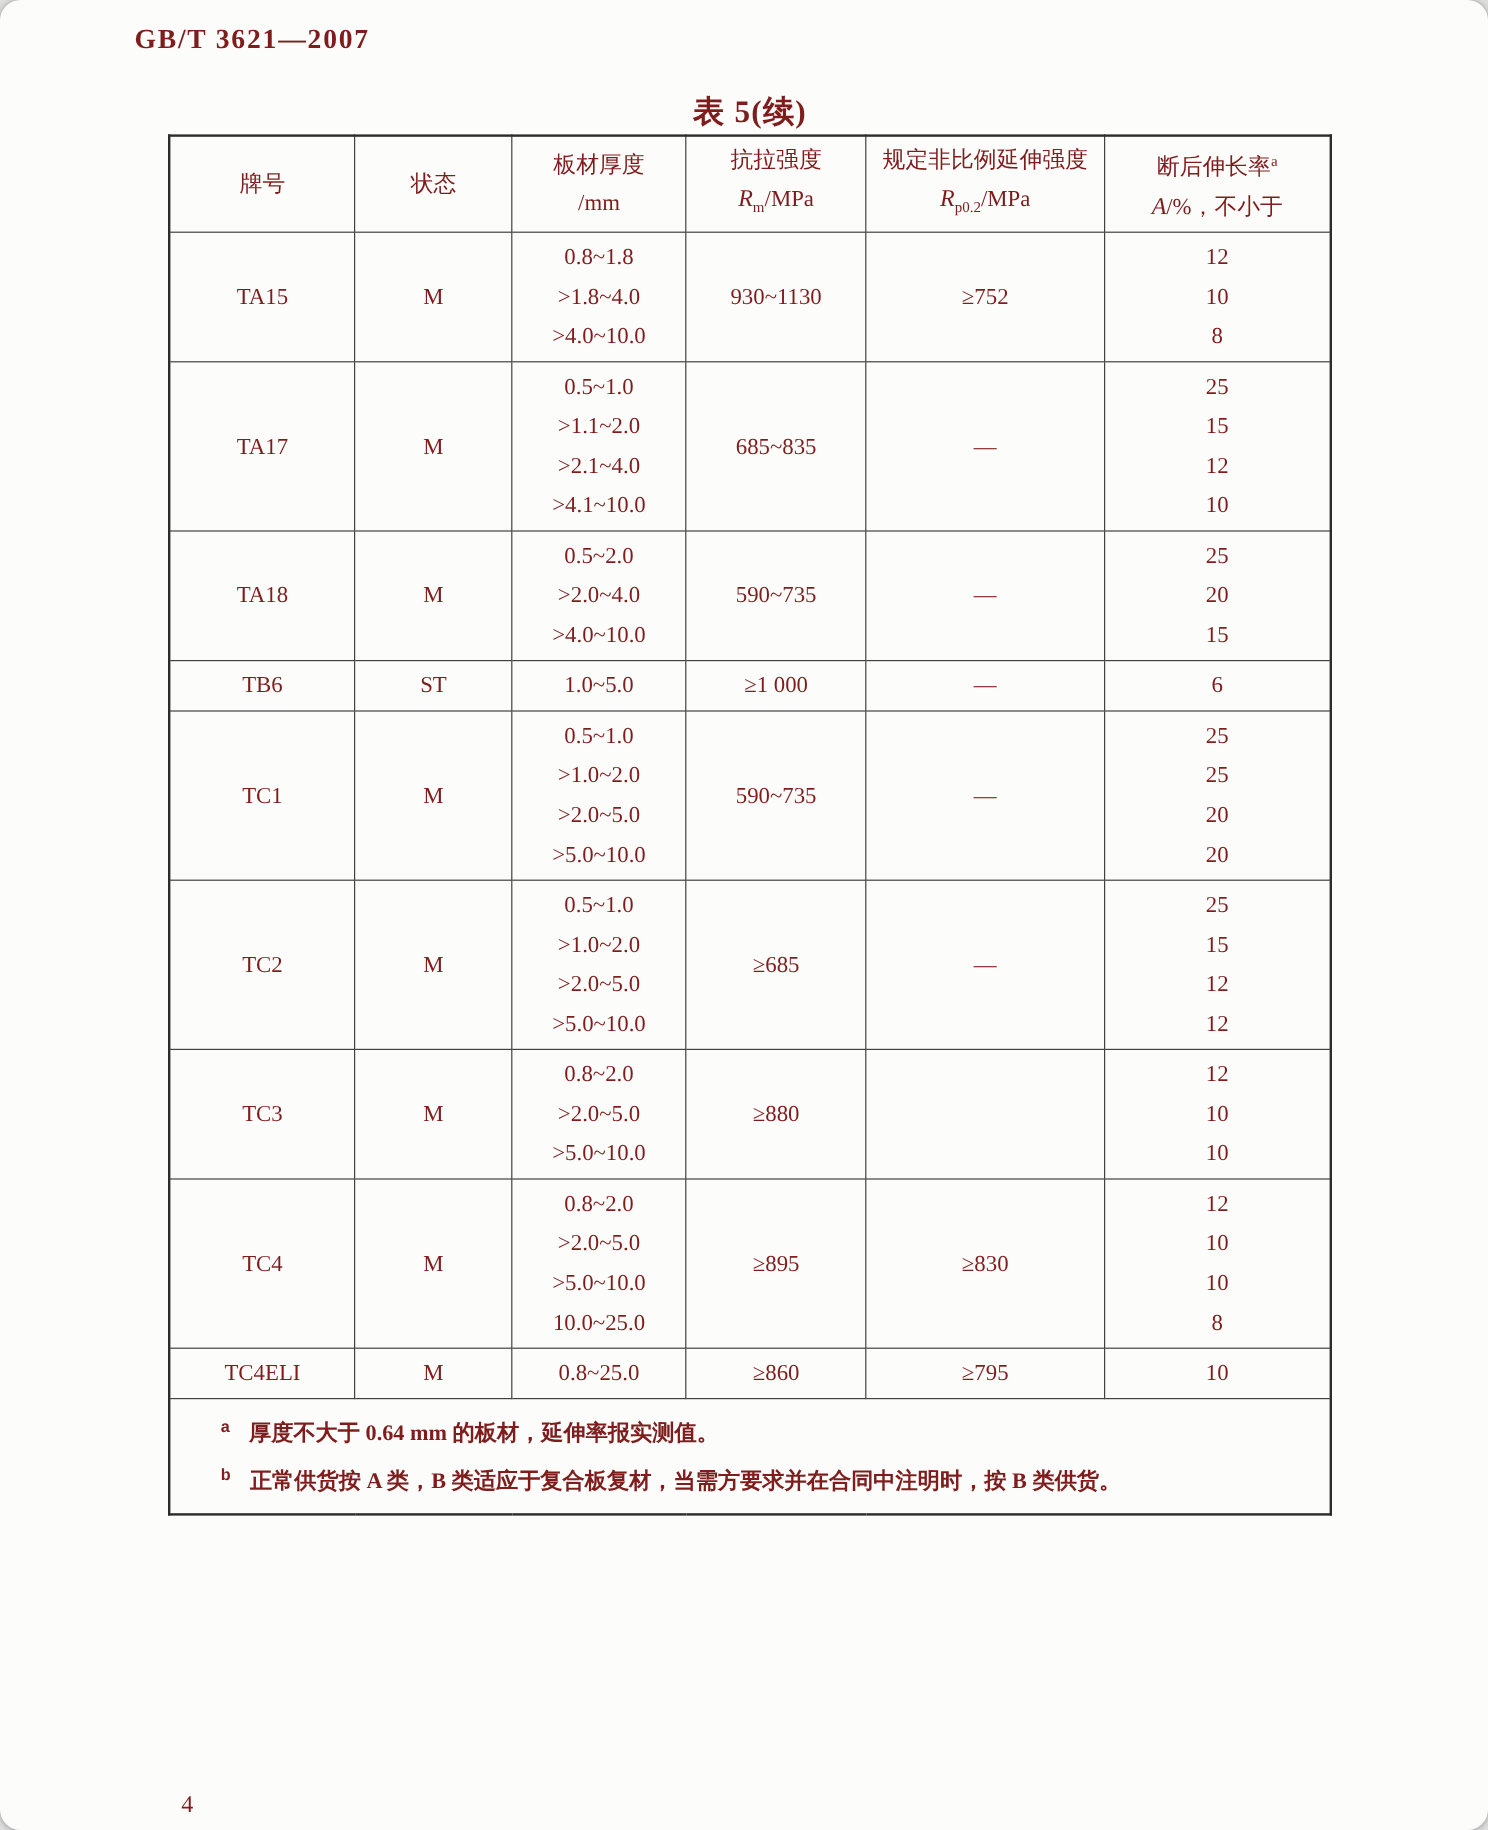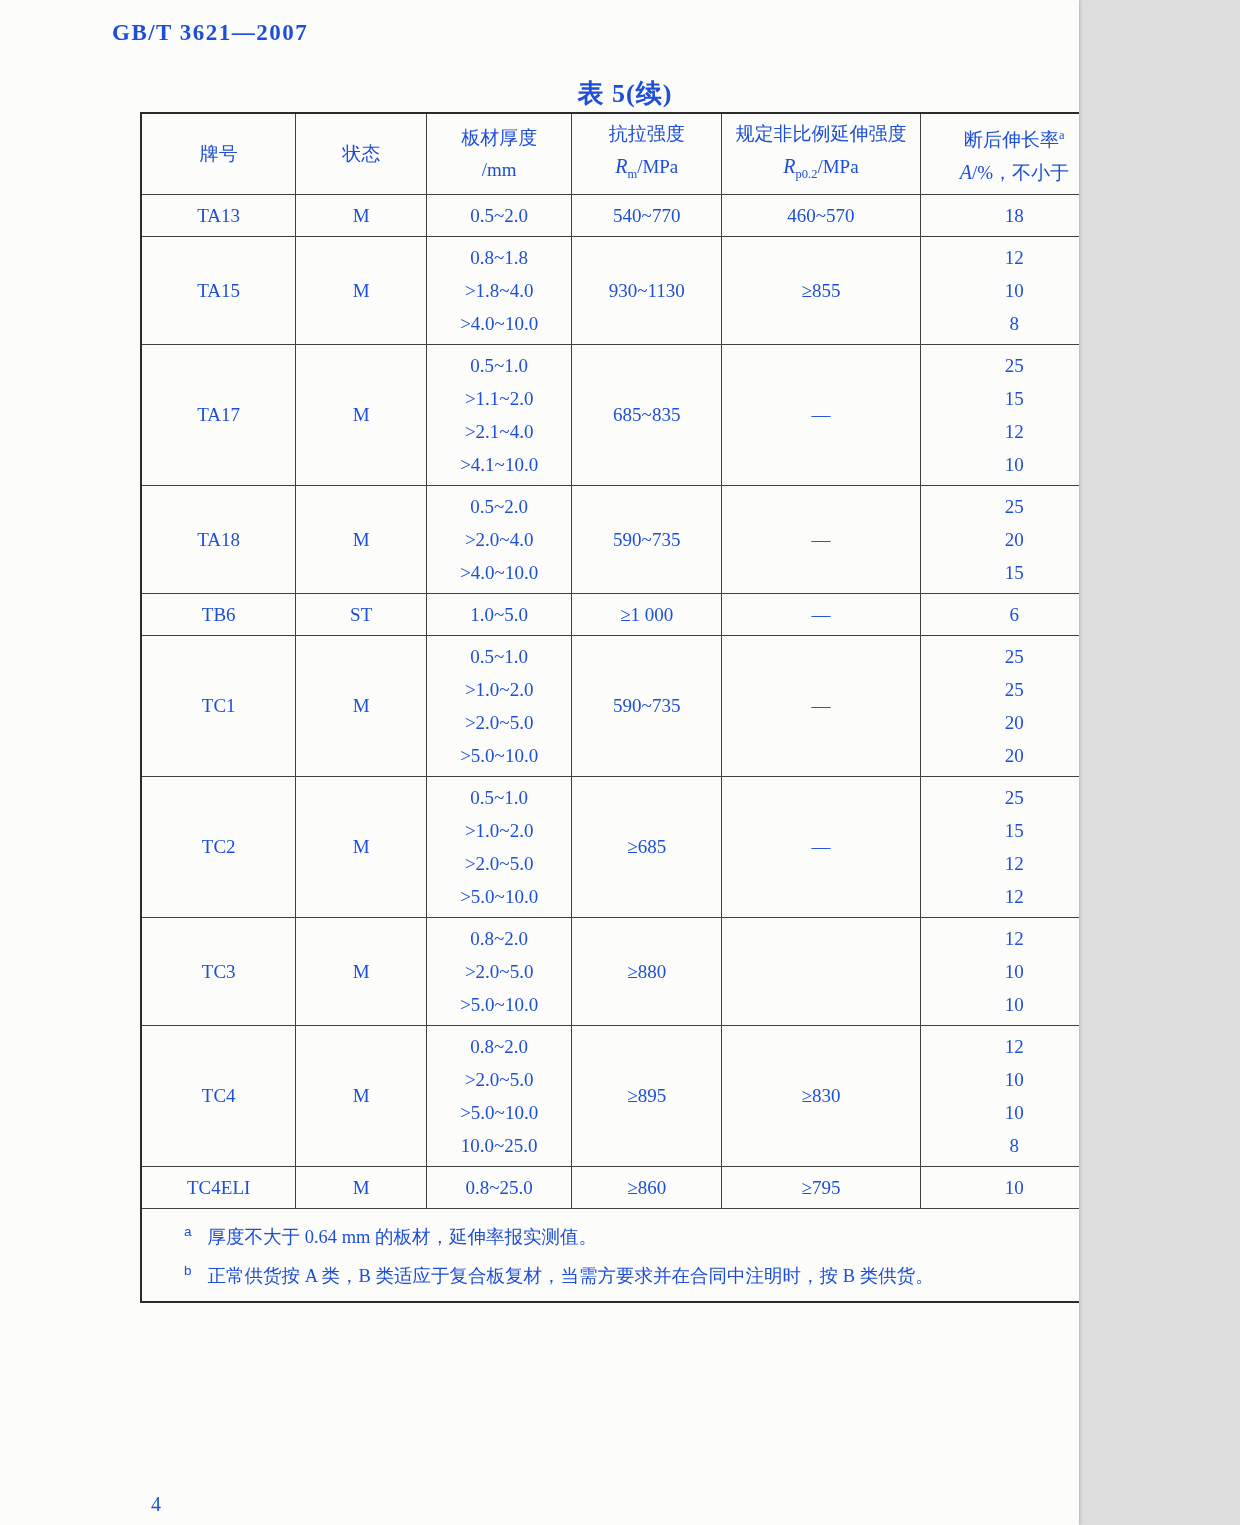--- a/index.html
+++ b/index.html
@@ -1,25 +1,26 @@
 <!DOCTYPE html>
 <html><head>
 <meta charset="utf-8">
 <style>
   html, body { margin: 0; padding: 0; }
   body { background: #dddddd; }
   .page {
     position: relative;
-    width: 1079px;
+    width: 1240px;
     height: 1525px;
     background: #fcfcfb;
     font-family: "Liberation Serif", "DejaVu Serif", serif;
-    color: #1d4ed8;
+    color: #7f1d1d;
     overflow: hidden;
     box-shadow: 0 0 4px rgba(0,0,0,.3);
+    border-radius: 17px;
   }
   .doc-header {
     position: absolute;
     left: 112px;
     top: 20px;
     font-size: 23px;
     font-weight: bold;
     letter-spacing: 1.5px;
   }
   .table-title {
@@ -50,21 +51,21 @@
   thead th { font-weight: normal; }
   .hl { line-height: 32px; font-size: 19px; }
   .cl { line-height: 33px; font-size: 19px; }
   .sym { font-style: italic; font-size: 20px; }
   sub { font-size: 12.5px; }
   sup { font-size: 12.5px; }
   .fn-cell {
     text-align: left !important;
     padding: 6px 24px 8px 42px !important;
   }
-  .fn { line-height: 34px; font-size: 18.5px; }
+  .fn { line-height: 34px; font-size: 18.5px; font-weight: bold; }
   .fnm {
     font-family: "Liberation Sans", "DejaVu Sans", sans-serif;
     font-size: 13.5px;
     margin-right: 16px;
   }
   .page-number {
     position: absolute;
     left: 151px;
     top: 1493px;
     font-size: 20px;
@@ -110,55 +111,35 @@
         </th>
         <th>
           <div class="hl"><span>断后伸长率</span><sup>a</sup></div>
           <div class="hl"><span class="sym">A</span><span>/%，不小于</span></div>
         </th>
       </tr>
     </thead>
     <tbody id="rows">
         <tr>
           <td>
-            <div class="cl">TA13</div>
-          </td>
-          <td>
-            <div class="cl">M</div>
-          </td>
-          <td>
-            <div class="cl">0.5~2.0</div>
-          </td>
-          <td>
-            <div class="cl">540~770</div>
-          </td>
-          <td>
-            <div class="cl">460~570</div>
-          </td>
-          <td>
-            <div class="cl">18</div>
-          </td>
-        </tr>
-        <tr>
-          <td>
             <div class="cl">TA15</div>
           </td>
           <td>
             <div class="cl">M</div>
           </td>
           <td>
             <div class="cl">0.8~1.8</div>
             <div class="cl">&gt;1.8~4.0</div>
             <div class="cl">&gt;4.0~10.0</div>
           </td>
           <td>
             <div class="cl">930~1130</div>
           </td>
           <td>
-            <div class="cl">≥855</div>
+            <div class="cl">≥752</div>
           </td>
           <td>
             <div class="cl">12</div>
             <div class="cl">10</div>
             <div class="cl">8</div>
           </td>
         </tr>
         <tr>
           <td>
             <div class="cl">TA17</div>

